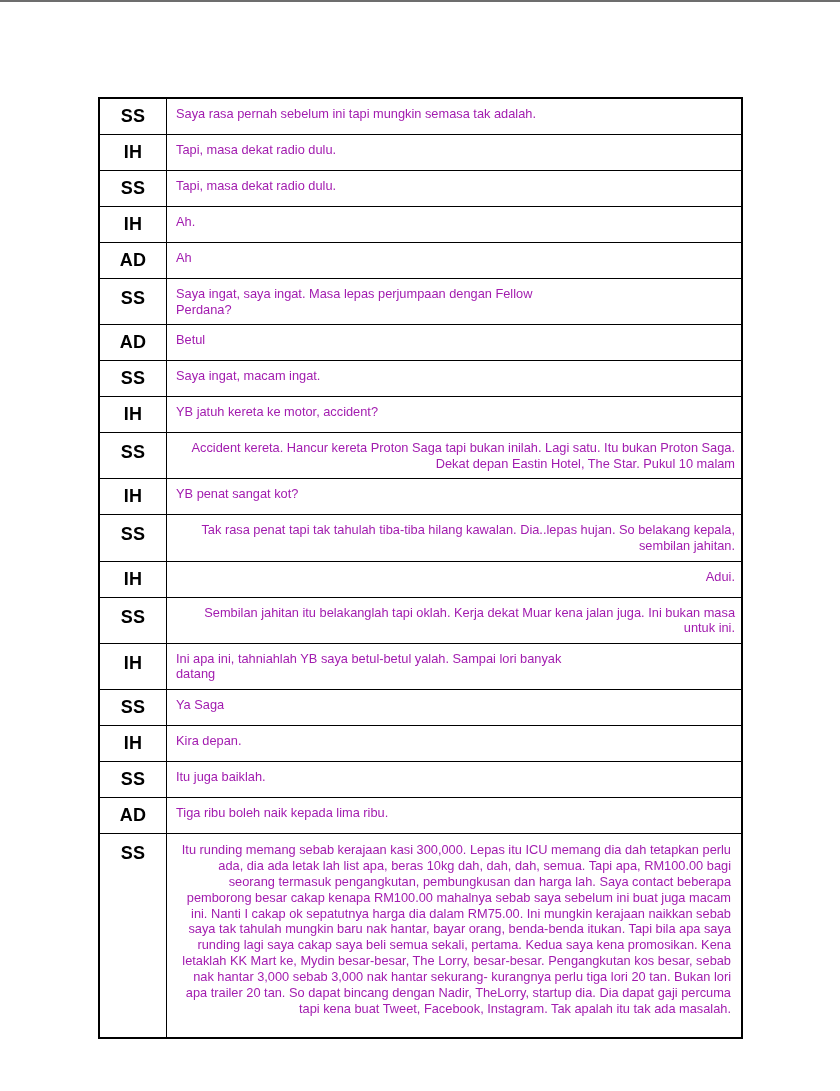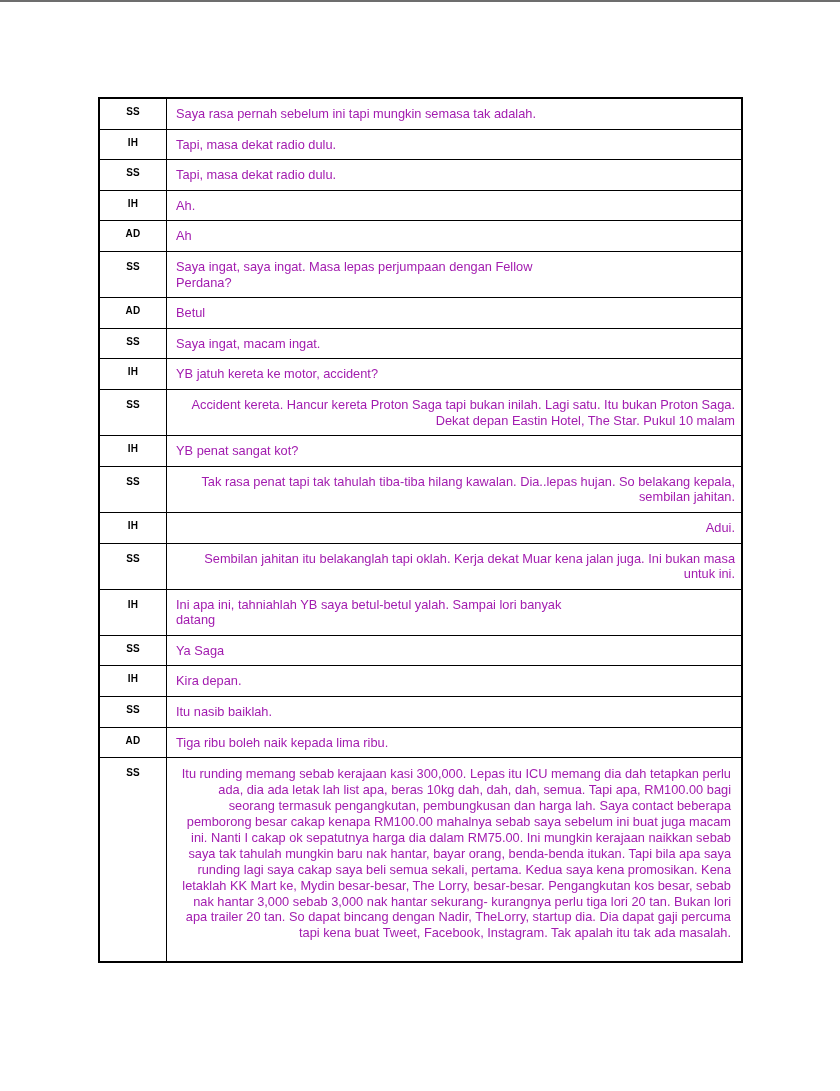--- a/index.html
+++ b/index.html
@@ -40,21 +40,21 @@
   }
   #transcript-table td {
     border: 1px solid #000000;
     vertical-align: top;
     background: #ffffff;
   }
   .speaker-cell {
     width: 62px;
     text-align: center;
     font-weight: bold;
-    font-size: 10px;
+    font-size: 18px;
     color: #000000;
     padding: 7px 2px 7px 2px;
     letter-spacing: 0.2px;
   }
   .utterance-cell {
     font-size: 12.8px;
     color: #a21caf;
     line-height: 15.6px;
     padding: 7px 6px 7px 9px;
     white-space: pre-wrap;
@@ -152,21 +152,21 @@
         <tr>
           <td class="speaker-cell">SS</td>
           <td class="utterance-cell">Ya Saga</td>
         </tr>
         <tr>
           <td class="speaker-cell">IH</td>
           <td class="utterance-cell">Kira depan.</td>
         </tr>
         <tr>
           <td class="speaker-cell">SS</td>
-          <td class="utterance-cell">Itu nasib baiklah.</td>
+          <td class="utterance-cell">Itu juga baiklah.</td>
         </tr>
         <tr>
           <td class="speaker-cell">AD</td>
           <td class="utterance-cell">Tiga ribu boleh naik kepada lima ribu.</td>
         </tr>
         <tr class="para indented">
           <td class="speaker-cell">SS</td>
           <td class="utterance-cell">Itu runding memang sebab kerajaan kasi 300,000. Lepas itu ICU memang dia dah tetapkan perlu ada, dia ada letak lah list apa, beras 10kg dah, dah, dah, semua. Tapi apa, RM100.00 bagi seorang termasuk pengangkutan, pembungkusan dan harga lah. Saya contact beberapa pemborong besar cakap kenapa RM100.00 mahalnya sebab saya sebelum ini buat juga macam ini. Nanti I cakap ok sepatutnya harga dia dalam RM75.00. Ini mungkin kerajaan naikkan sebab saya tak tahulah mungkin baru nak hantar, bayar orang, benda-benda itukan. Tapi bila apa saya runding lagi saya cakap saya beli semua sekali, pertama. Kedua saya kena promosikan. Kena letaklah KK Mart ke, Mydin besar-besar, The Lorry, besar-besar. Pengangkutan kos besar, sebab nak hantar 3,000 sebab 3,000 nak hantar sekurang- kurangnya perlu tiga lori 20 tan. Bukan lori apa trailer 20 tan. So dapat bincang dengan Nadir, TheLorry, startup dia. Dia dapat gaji percuma tapi kena buat Tweet, Facebook, Instagram. Tak apalah itu tak ada masalah.</td>
         </tr>
       </tbody>

